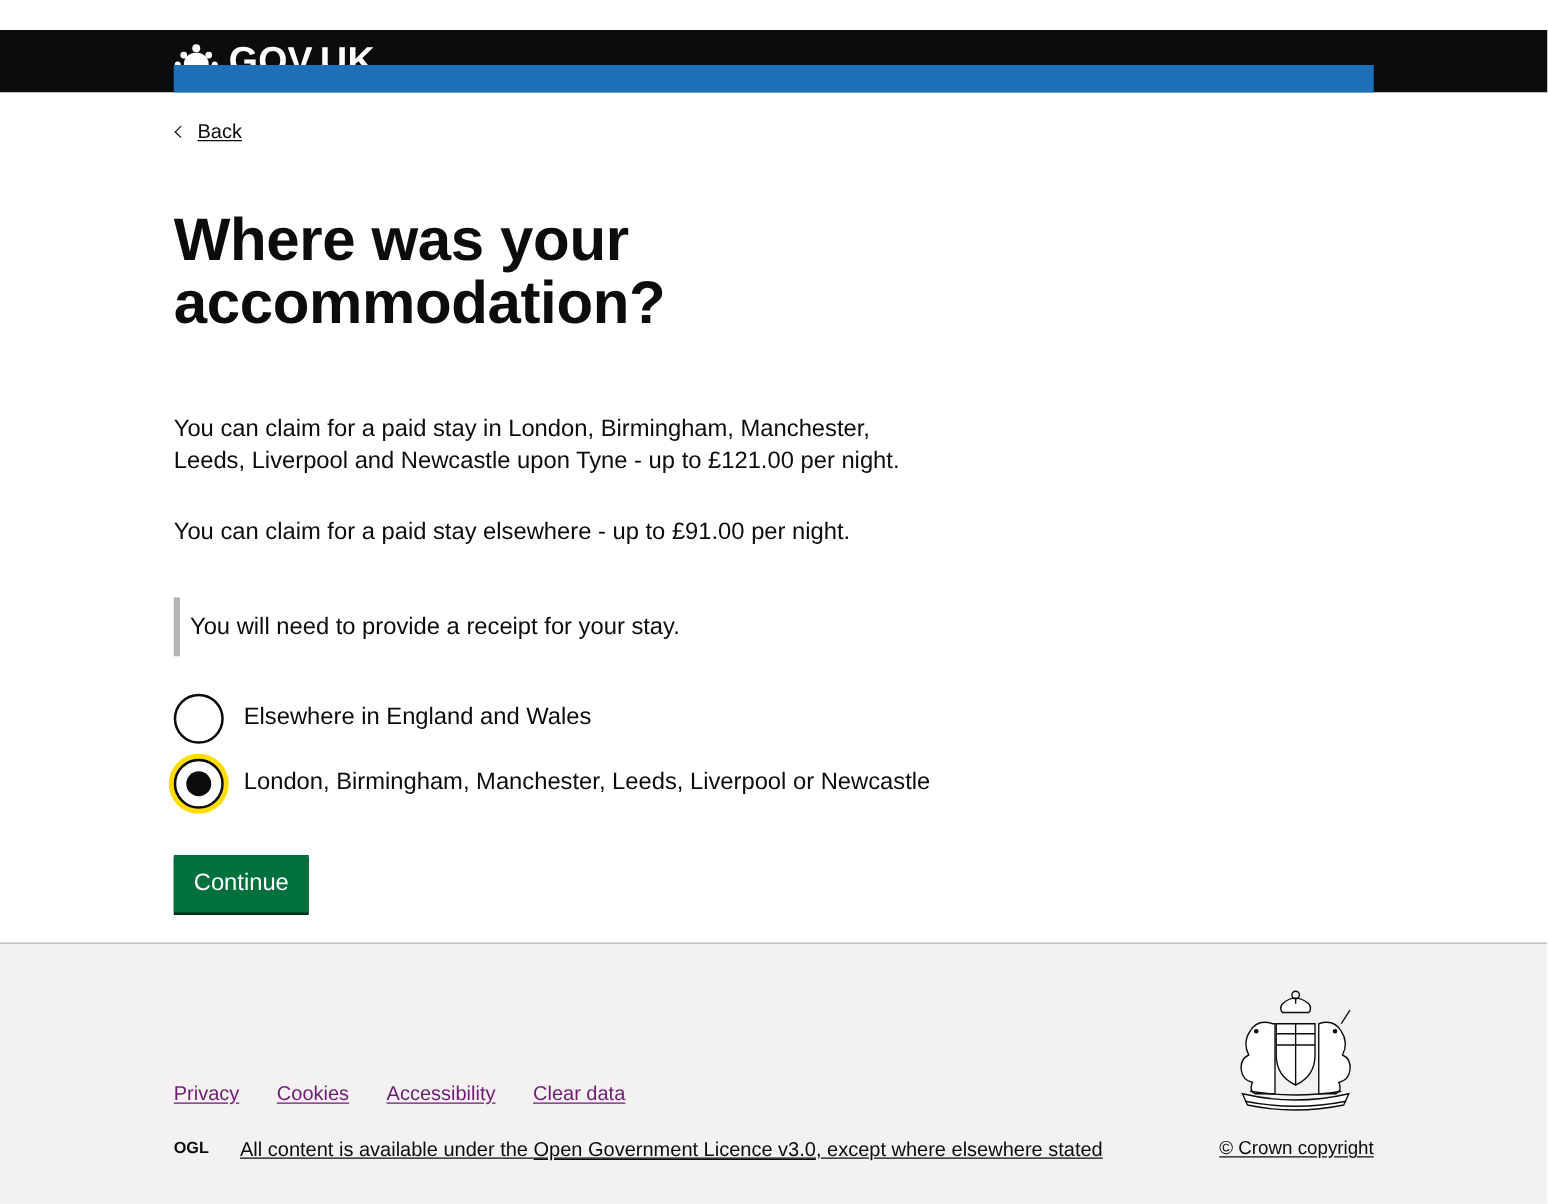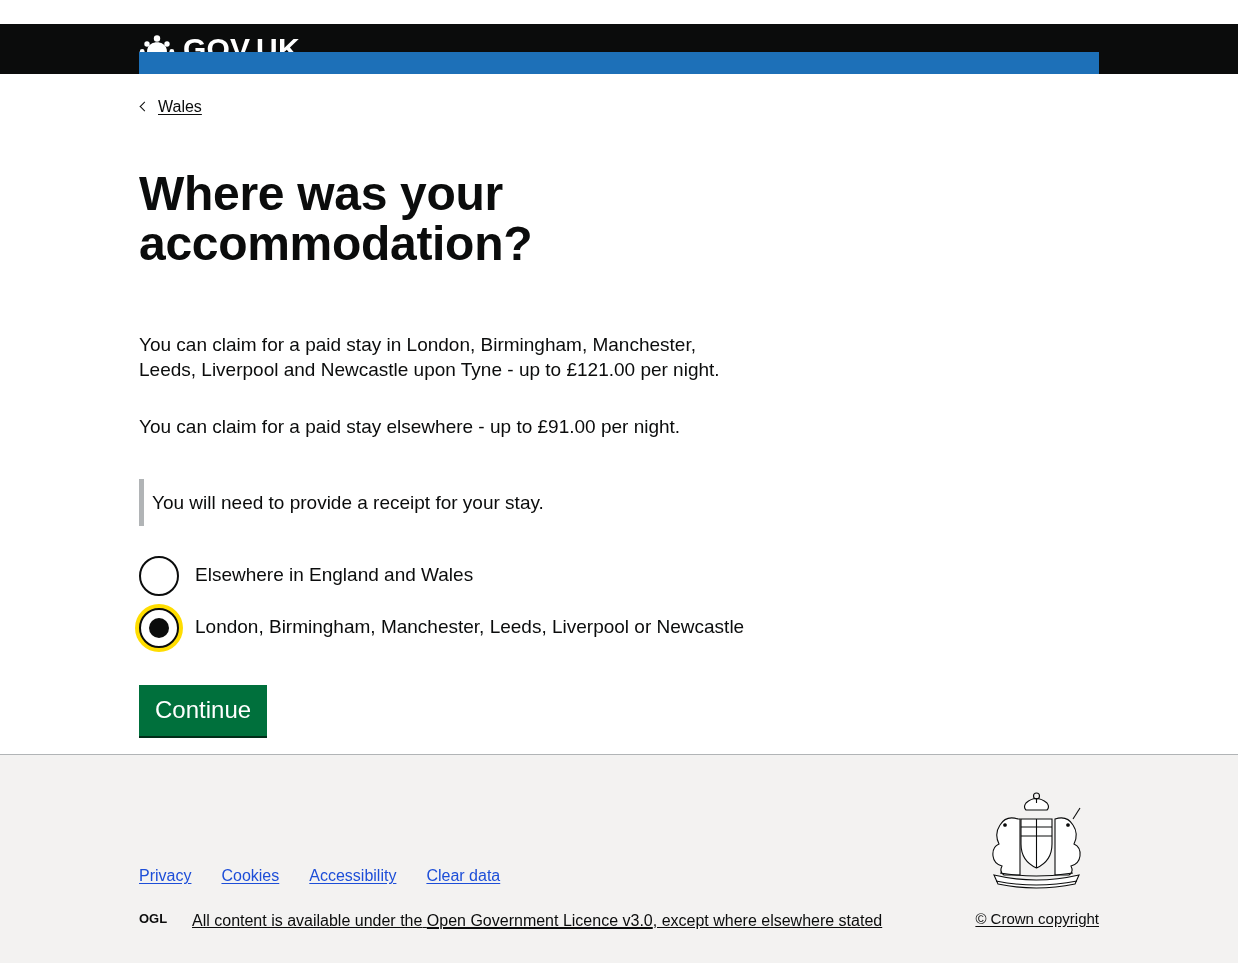--- a/index.html
+++ b/index.html
@@ -154,21 +154,21 @@
   }
 
   
   .continue-button {
     margin-top: 25px;
     background: #00703c;
     border: 0;
     box-shadow: 0 2px 0 #002d18;
     color: #ffffff;
     font-family: "Liberation Sans", sans-serif;
-    font-size: 24px;
+    font-size: 19px;
     line-height: 1;
     padding: 13px 16px 14px;
     cursor: pointer;
   }
 
   
   .footer {
     border-top: 1px solid #b1b4b6;
     background: #f3f2f1;
     padding: 0 139px;
@@ -181,21 +181,21 @@
   }
   .footer-links {
     position: absolute;
     top: 112px;
     left: 0;
     display: flex;
     gap: 30px;
   }
   .footer-links a {
     font-size: 16px;
-    color: #1d4ed8;
+    color: #701a75;
     text-decoration: underline;
     text-underline-offset: 2px;
     cursor: pointer;
   }
   .footer-licence {
     position: absolute;
     top: 155px;
     left: 0;
     display: flex;
     align-items: flex-start;
@@ -255,21 +255,21 @@
     <span class="govuk-logotype-text">GOV.UK</span>
   </div>
   <div class="blue-strip"></div>
 </header>
 
 <main class="page-wrapper">
 
   <div class="back-link-row">
     <a class="back-link">
       <span class="back-chevron"></span>
-      <span>Wales</span>
+      <span>Back</span>
     </a>
   </div>
 
   <h1 class="page-heading">Where was your accommodation?</h1>
 
   <p class="body-text p1">You can claim for a paid stay in London, Birmingham, Manchester, Leeds, Liverpool and Newcastle upon Tyne - up to £121.00 per night.</p>
   <p class="body-text p2">You can claim for a paid stay elsewhere - up to £91.00 per night.</p>
 
   <div class="inset-text">You will need to provide a receipt for your stay.</div>
 

